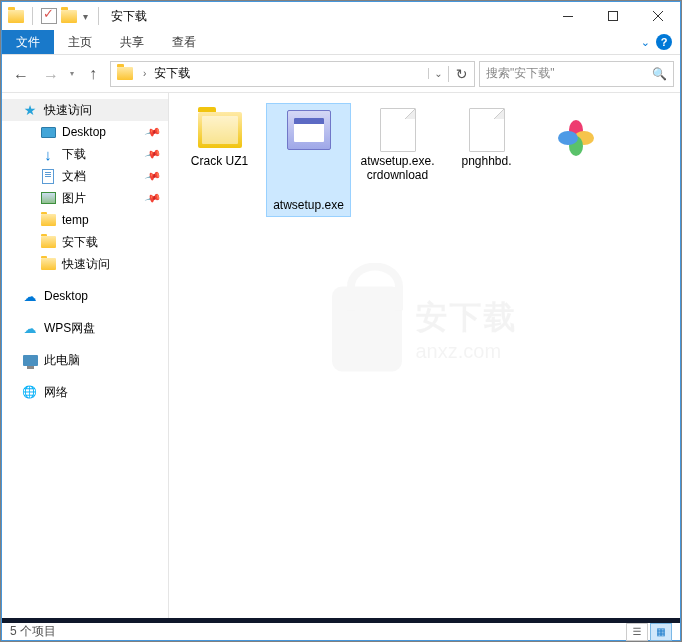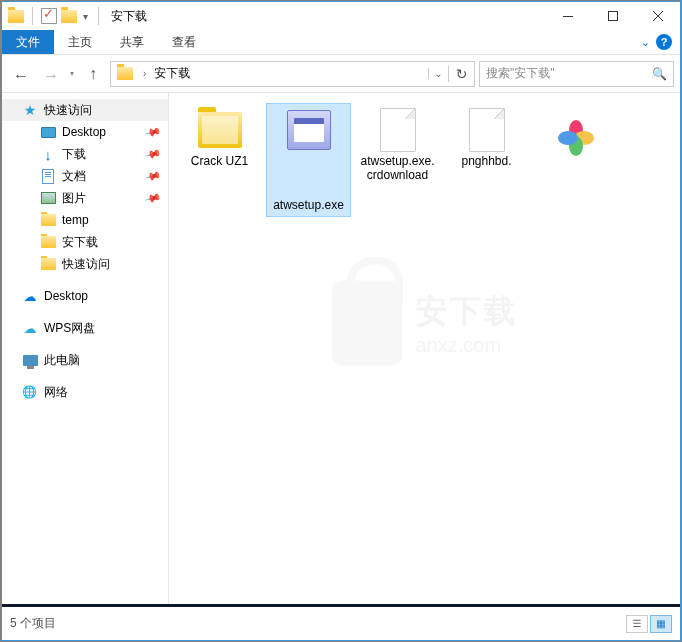--- a/index.html
+++ b/index.html
@@ -76,21 +76,21 @@
 .petal { position: absolute; width: 14px; height: 20px; border-radius: 50%; top: 10px; left: 13px; transform-origin: center 18px; }
 .file-label { line-height: 14px; word-break: break-all; max-height: 42px; overflow: hidden; }
 
 .watermark { position: absolute; top: 45%; left: 50%; transform: translate(-50%, -50%); display: flex; align-items: center; gap: 14px; opacity: 0.09; pointer-events: none; }
 .wm-lock { width: 70px; height: 85px; background: #aaa; border-radius: 10px; position: relative; }
 .wm-lock::before { content: ""; position: absolute; top: -24px; left: 15px; width: 40px; height: 40px; border: 8px solid #aaa; border-bottom: none; border-radius: 50% 50% 0 0; }
 .wm-text { color: #888; }
 .wm-text .zh { font-size: 32px; font-weight: bold; letter-spacing: 2px; }
 .wm-text .en { font-size: 20px; }
 
-.statusbar { height: 36px; border-top: 3px solid #0f172a; display: flex; align-items: center; padding: 0 8px; font-size: 12px; color: #555; }
+.statusbar { height: 22px; border-top: 5px solid #0f172a; display: flex; align-items: center; padding: 0 8px; font-size: 12px; color: #555; }
 .sb-right { margin-left: auto; display: flex; gap: 2px; }
 .view-btn { width: 22px; height: 18px; border: 1px solid #ccc; display: flex; align-items: center; justify-content: center; font-size: 10px; color: #666; }
 .view-btn.active { background: #d0e7fb; border-color: #7ab8e6; color: #1979ca; }
 
 svg { display: block; }
 </style>
 </head>
 <body>
 
 <div class="window">

